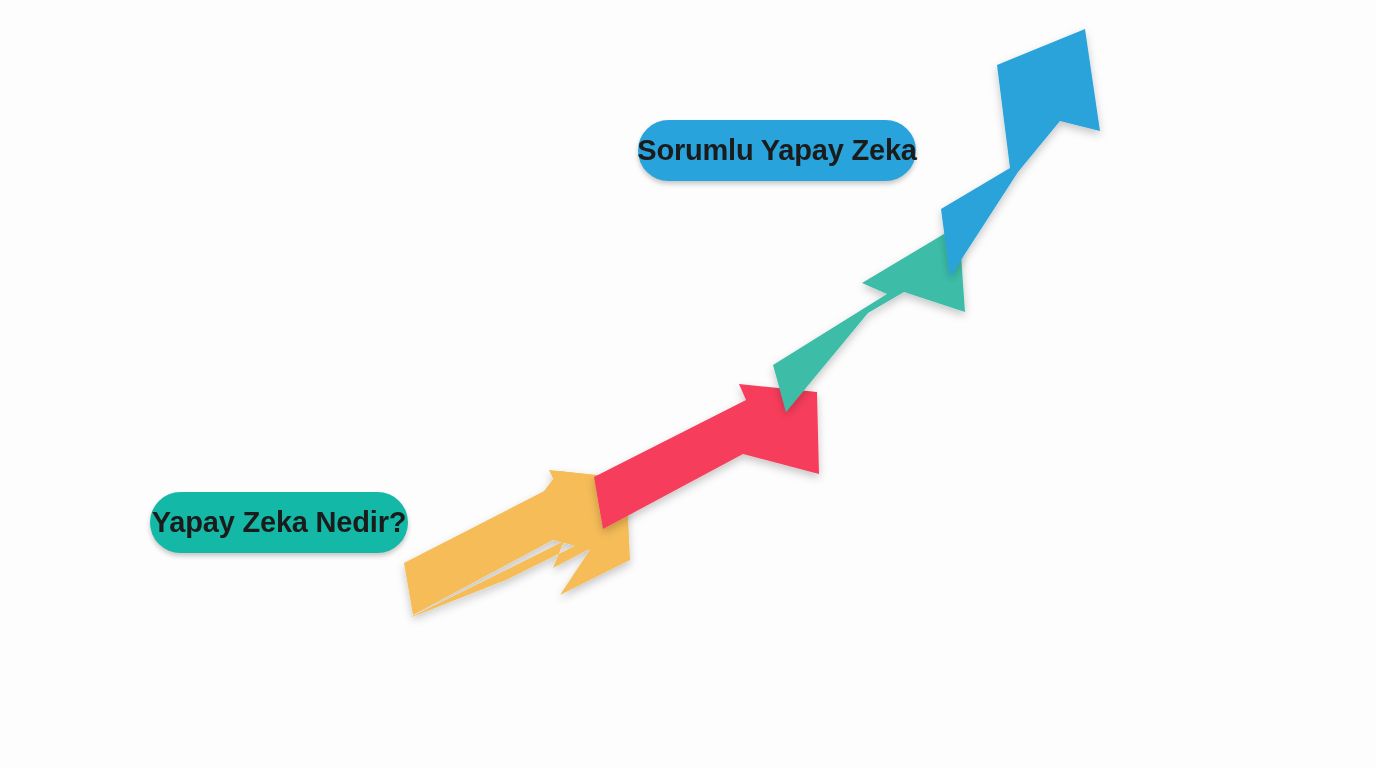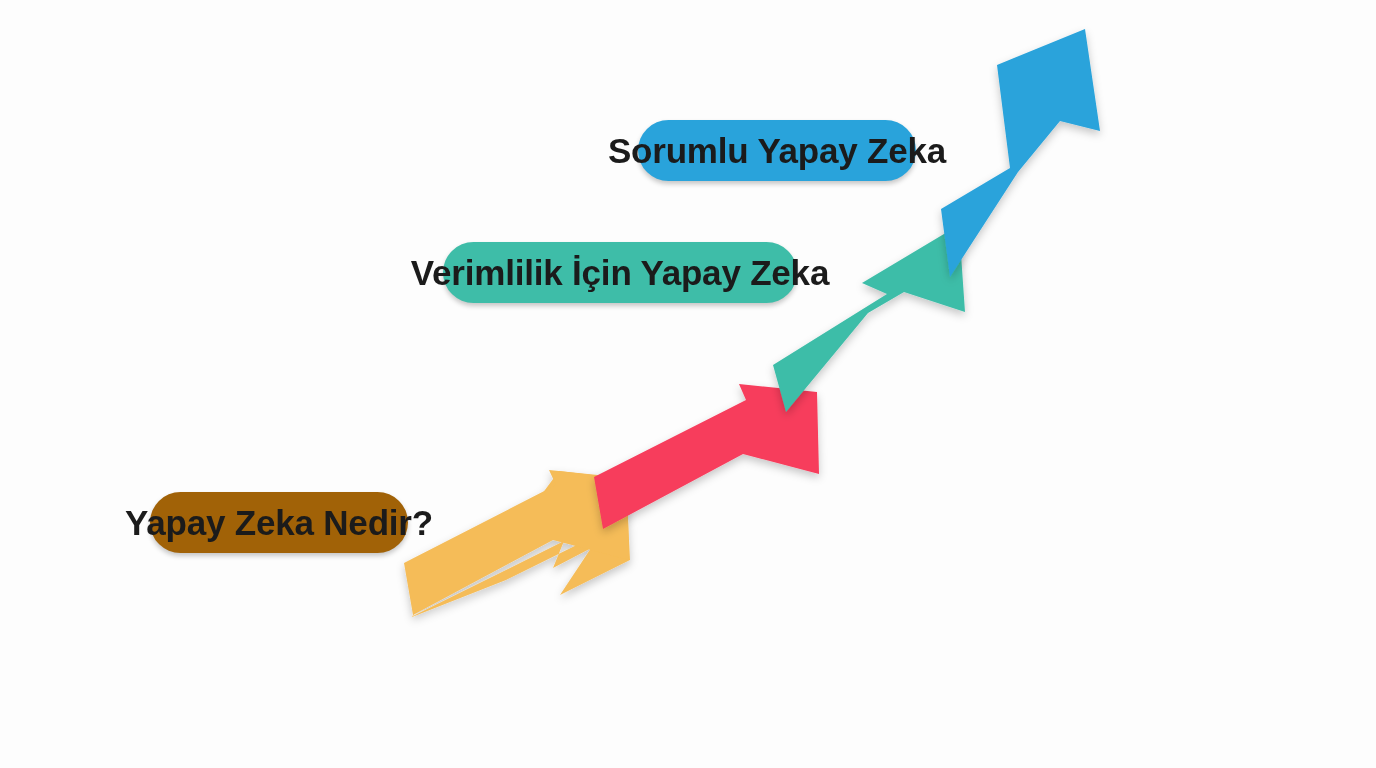--- a/index.html
+++ b/index.html
@@ -33,21 +33,21 @@
     justify-content: center;
     border-radius: 999px;
     box-sizing: border-box;
     padding: 0 22px;
     box-shadow: 0 3px 5px rgba(0,0,0,0.22);
     white-space: nowrap;
   }
   .pill-label {
     font-family: "Liberation Sans", sans-serif;
     font-weight: bold;
-    font-size: 35px;
+    font-size: 29px;
     letter-spacing: -0.2px;
     color: #1b1b1b;
     line-height: 1;
   }
   
   #pill-0 { left: 150px;  top: 492px; width: 258px; height: 61px; }
   #pill-1 { left: 305px;  top: 367px; width: 340px; height: 61px; }
   #pill-2 { left: 443px;  top: 242px; width: 354px; height: 61px; }
   #pill-3 { left: 638px;  top: 120px; width: 278px; height: 61px; }
 </style>
@@ -74,26 +74,23 @@
 
     <g filter="url(#arrowShadow)">
       <polygon fill="#3ebda8" points="773,365 887,294 862,283 959,225 965,312 904,292 868,313 786,412"></polygon>
     </g>
 
     <g filter="url(#arrowShadow)">
       <polygon fill="#29a3db" points="941,209 1010,168 997,65 1085,29 1100,131 1060,121 1018,172 950,277"></polygon>
     </g>
   </svg>
 
-  <div class="pill" id="pill-0" style="background:#a16207;justify-content:center;">
+  <div class="pill" id="pill-0" style="background:#14b8a6;justify-content:center;">
     <span class="pill-label">Yapay Zeka Nedir?</span>
   </div>
 
 
-  <div class="pill" id="pill-2" style="background:#3ebda8;">
-    <span class="pill-label">Verimlilik İçin Yapay Zeka</span>
-  </div>
 
   <div class="pill" id="pill-3" style="background:#29a3db;">
     <span class="pill-label">Sorumlu Yapay Zeka</span>
   </div>
 
 </div>
 
 </body></html>

